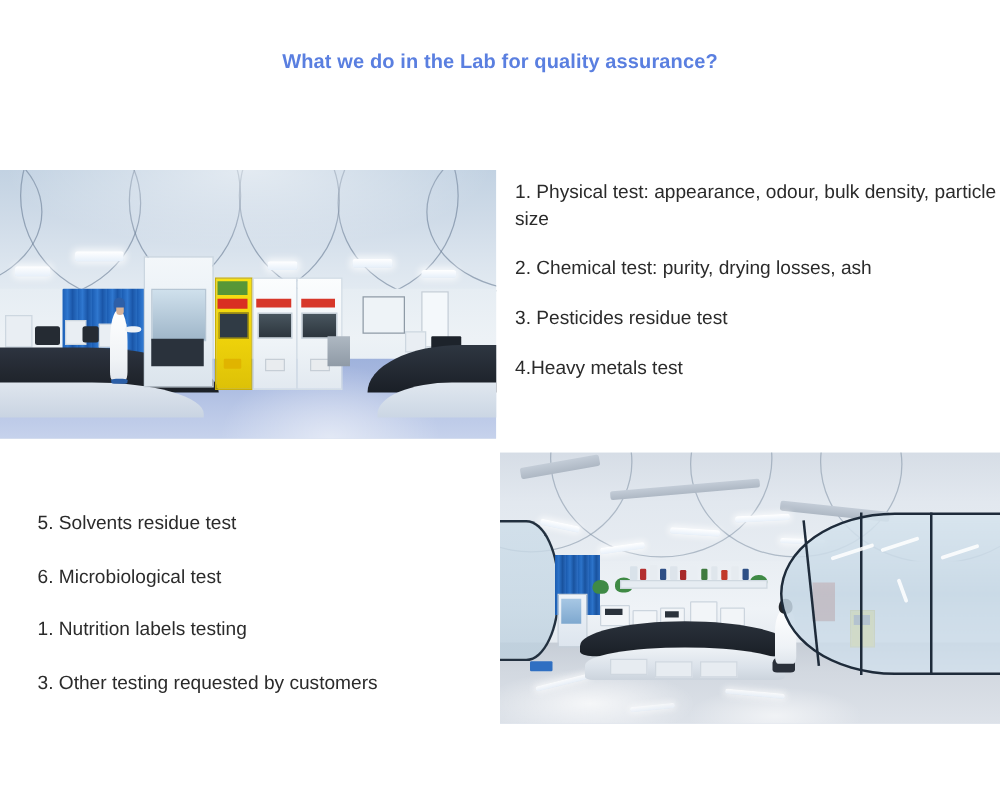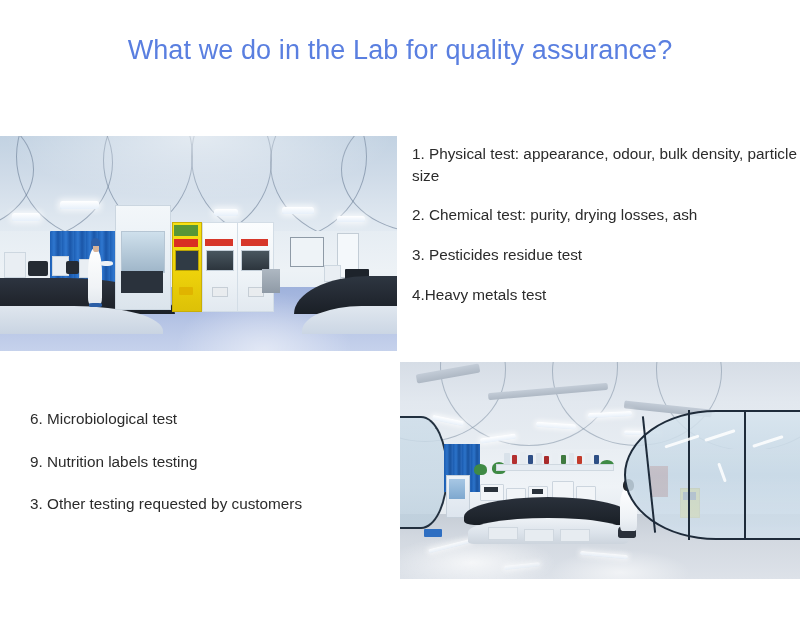--- a/index.html
+++ b/index.html
@@ -21,22 +21,22 @@
     position: absolute;
     left: 0;
     top: 0;
     width: 800px;
     height: 100px;
     display: flex;
     align-items: center;
     justify-content: center;
   }
   .title-text {
-    font-size: 27px;
-    font-weight: normal;
+    font-size: 16px;
+    font-weight: bold;
     color: #5a7fe0;
     letter-spacing: 0.1px;
     white-space: nowrap;
   }
 
   
   .panel {
     position: absolute;
     overflow: hidden;
   }
@@ -440,22 +440,23 @@
   <div class="list-block" id="list-right">
     <p class="list-item">1. Physical test: appearance, odour, bulk density, particle size</p>
     <p class="list-item">2. Chemical test: purity, drying losses, ash</p>
     <p class="list-item">3. Pesticides residue test</p>
     <p class="list-item">4.Heavy metals test</p>
   </div>
 </div>
 
 <div class="panel" id="text-bottom-left">
   <div class="list-block" id="list-left">
+    <p class="list-item">5. Solvents residue test</p>
     <p class="list-item">6. Microbiological test</p>
-    <p class="list-item">9. Nutrition labels testing</p>
+    <p class="list-item">1. Nutrition labels testing</p>
     <p class="list-item">3. Other testing requested by customers</p>
   </div>
 </div>
 
 <div class="panel" id="photo-bottom">
   <div class="pano">
 
     <div class="p2-ceiling"></div>
 
     <div class="p2-ceil-arc" style="left:-14%;top:-30%;width:40%;height:66%;"></div>

